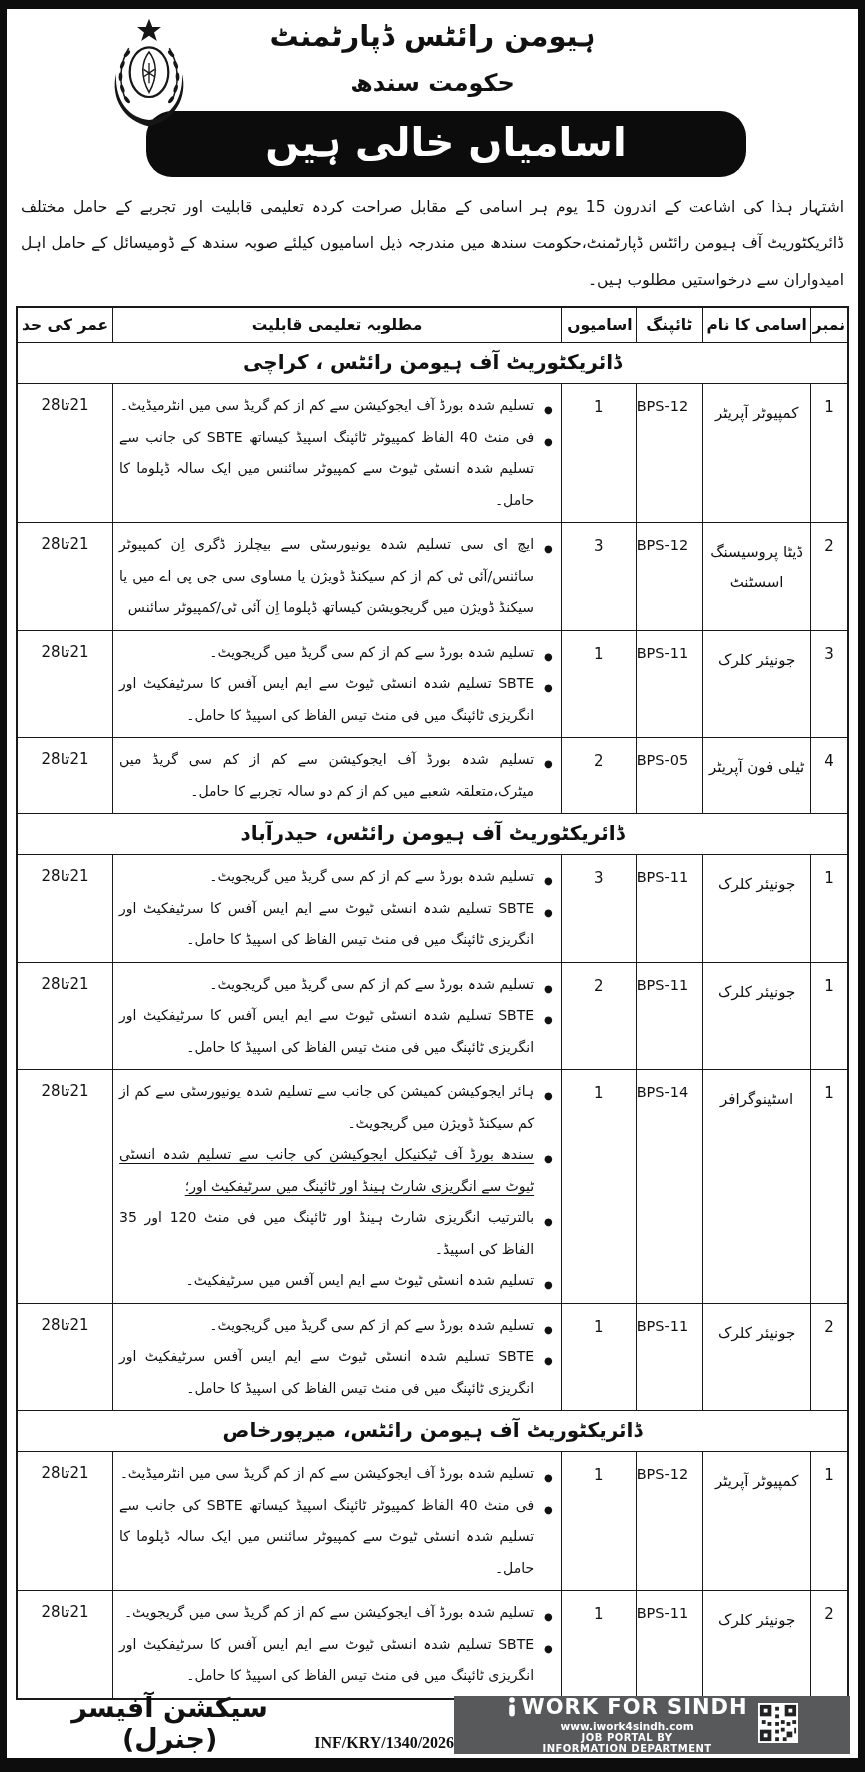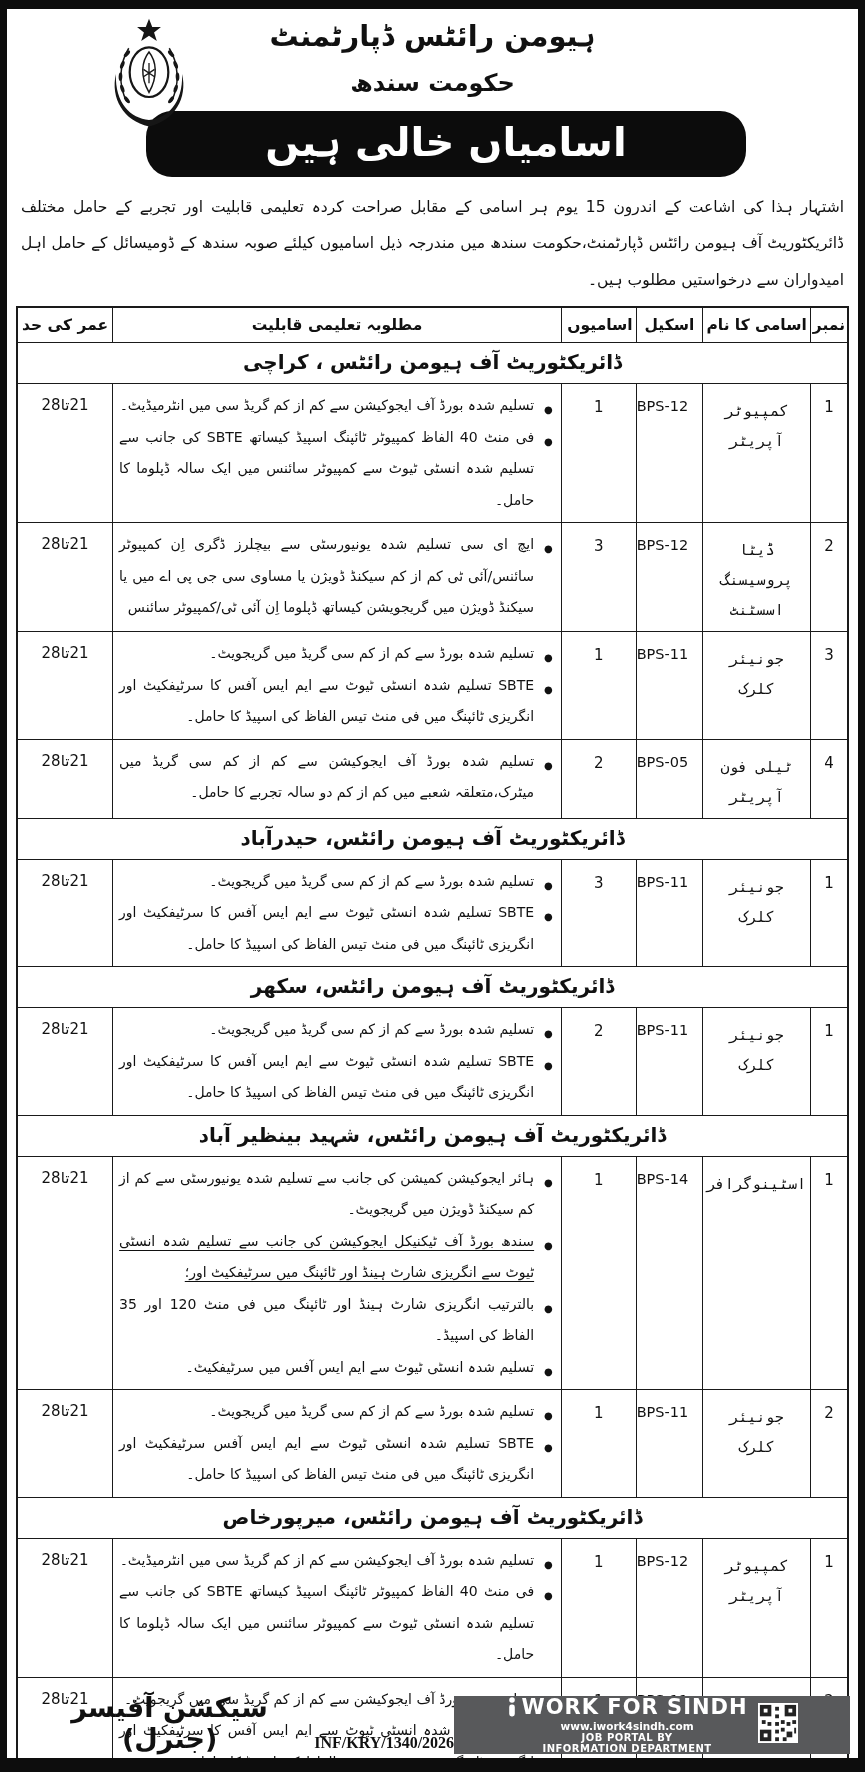--- a/index.html
+++ b/index.html
@@ -63,21 +63,21 @@
   col.c-scale  { width: 8%; }
   col.c-count  { width: 9%; }
   col.c-qual   { width: 54%; }
   col.c-age    { width: 11.5%; }
 
   tr.section-row td {
     font-size: 20px; font-weight: 700; text-align: center;
     padding: 7px 4px 9px 4px;
   }
   td.cell-serial, td.cell-count { text-align: center; font-size: 15px; vertical-align: top; padding-top: 14px; }
-  td.cell-post { text-align: center; font-size: 15px; vertical-align: top; padding: 14px 4px 4px 4px; line-height: 2; font-family: Liberation Mono, monospace; }
+  td.cell-post { text-align: center; font-size: 15px; vertical-align: top; padding: 14px 4px 4px 4px; line-height: 2; }
   td.cell-scale { text-align: left; font-size: 14.5px; vertical-align: top; padding-top: 14px; direction: ltr; }
   td.cell-age { text-align: center; font-size: 15px; vertical-align: top; padding-top: 12px; }
   td.cell-qual { vertical-align: top; padding: 6px 8px 6px 6px; }
   .qline { display: flex; align-items: flex-start; font-size: 14px; line-height: 2.25; }
   .qline .dot { flex: 0 0 auto; font-size: 10px; margin-left: 10px; margin-top: 9px; }
   .qline .qtext { flex: 1 1 auto; text-align: justify; text-align-last: right; }
   .qline .qtext.u { text-decoration: underline; text-underline-offset: 4px; }
 
   
   .bottom-row {
@@ -157,21 +157,21 @@
         <col class="c-post">
         <col class="c-scale">
       <col class="c-count">
         <col class="c-qual">
         <col class="c-age">
     </colgroup>
     <thead>
       <tr>
         <th>نمبر شمار</th>
         <th>اسامی کا نام</th>
-        <th>اسکیل</th>
+        <th>ٹائپنگ</th>
         <th>اسامیوں کی تعداد</th>
         <th>مطلوبہ تعلیمی قابلیت</th>
         <th>عمر کی حد</th>
       </tr>
     </thead>
     <tbody>
         <tr class="section-row">
           <td colspan="6">ڈائریکٹوریٹ آف ہیومن رائٹس ، کراچی</td>
         </tr>
         <tr class="vacancy-row">
@@ -247,42 +247,36 @@
               <span class="dot">●</span>
               <span class="qtext">تسلیم شدہ بورڈ سے کم از کم سی گریڈ میں گریجویٹ۔</span>
             </div>
             <div class="qline">
               <span class="dot">●</span>
               <span class="qtext">SBTE تسلیم شدہ انسٹی ٹیوٹ سے ایم ایس آفس کا سرٹیفکیٹ اور انگریزی ٹائپنگ میں فی منٹ تیس الفاظ کی اسپیڈ کا حامل۔</span>
             </div>
           </td>
           <td class="cell-age">21تا28</td>
         </tr>
-        <tr class="section-row">
-          <td colspan="6">ڈائریکٹوریٹ آف ہیومن رائٹس، سکھر</td>
-        </tr>
         <tr class="vacancy-row">
           <td class="cell-serial">1</td>
           <td class="cell-post">جونیئر کلرک</td>
           <td class="cell-scale">BPS-11</td>
           <td class="cell-count">2</td>
           <td class="cell-qual">
             <div class="qline">
               <span class="dot">●</span>
               <span class="qtext">تسلیم شدہ بورڈ سے کم از کم سی گریڈ میں گریجویٹ۔</span>
             </div>
             <div class="qline">
               <span class="dot">●</span>
               <span class="qtext">SBTE تسلیم شدہ انسٹی ٹیوٹ سے ایم ایس آفس کا سرٹیفکیٹ اور انگریزی ٹائپنگ میں فی منٹ تیس الفاظ کی اسپیڈ کا حامل۔</span>
             </div>
           </td>
           <td class="cell-age">21تا28</td>
-        </tr>
-        <tr class="section-row">
-          <td colspan="6">ڈائریکٹوریٹ آف ہیومن رائٹس، شہید بینظیر آباد</td>
         </tr>
         <tr class="vacancy-row">
           <td class="cell-serial">1</td>
           <td class="cell-post">اسٹینوگرافر</td>
           <td class="cell-scale">BPS-14</td>
           <td class="cell-count">1</td>
           <td class="cell-qual">
             <div class="qline">
               <span class="dot">●</span>
               <span class="qtext">ہائر ایجوکیشن کمیشن کی جانب سے تسلیم شدہ یونیورسٹی سے کم از کم سیکنڈ ڈویژن میں گریجویٹ۔</span>

